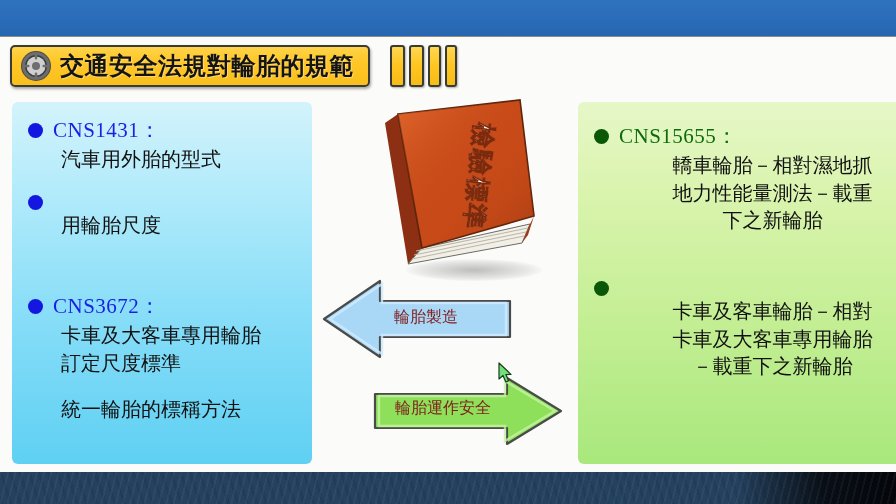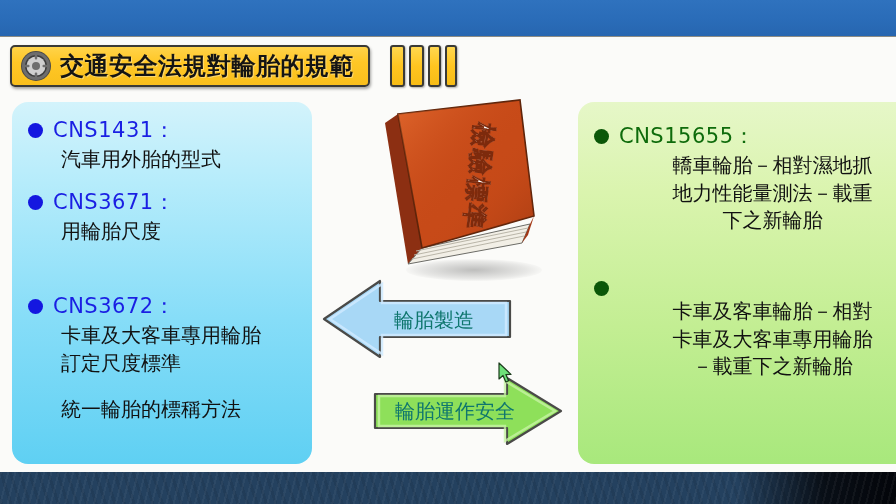--- a/index.html
+++ b/index.html
@@ -95,21 +95,22 @@
     border-radius: 3px;
     box-shadow: 1px 1px 2px rgba(0,0,0,.3);
   }
   .tick-bars i:nth-child(3) { width: 9px; }
   .tick-bars i:nth-child(4) { width: 8px; }
 
   
   .panel {
     position: absolute;
     box-sizing: border-box;
-    border-radius: 16px;
+    border-radius: 6px;
+    font-family: Liberation Serif, serif;
   }
   .panel-blue {
     left: 12px; top: 102px;
     width: 300px; height: 362px;
     background: linear-gradient(180deg, #d3f3fb 0%, #b6ecfb 22%, #86ddf8 60%, #5fd0f3 100%);
   }
   .panel-green {
     left: 578px; top: 102px;
     width: 352px; height: 362px;
     background: linear-gradient(180deg, #e6f7c8 0%, #daf4ae 25%, #c3ee93 62%, #a8e87c 100%);
@@ -168,22 +169,22 @@
     left: 322px; top: 277px;
     width: 190px; height: 84px;
   }
   .arrow-right {
     position: absolute;
     left: 373px; top: 376px;
     width: 190px; height: 70px;
   }
   .arrow-label {
     position: absolute;
-    font-size: 20px;
-    color: #0f766e;
+    font-size: 16px;
+    color: #7f1d1d;
     white-space: nowrap;
   }
   .arrow-left .arrow-label  { left: 72px;  top: 30px; }
   .arrow-right .arrow-label { left: 22px;  top: 22px; }
 
   .cursor { position: absolute; left: 498px; top: 362px; }
 </style>
 </head>
 <body>
 
@@ -224,21 +225,20 @@
         <span class="code">CNS1431：</span>
       </div>
       <div class="desc">
         <div>汽車用外胎的型式</div>
       </div>
     </div>
 
     <div class="entry" style="top:86px;">
       <div class="entry-head">
         <span class="bullet"></span>
-        <span class="code">CNS3671：</span>
       </div>
       <div class="desc">
         <div>用輪胎尺度</div>
       </div>
     </div>
 
     <div class="entry" style="top:190px;">
       <div class="entry-head">
         <span class="bullet"></span>
         <span class="code">CNS3672：</span>

